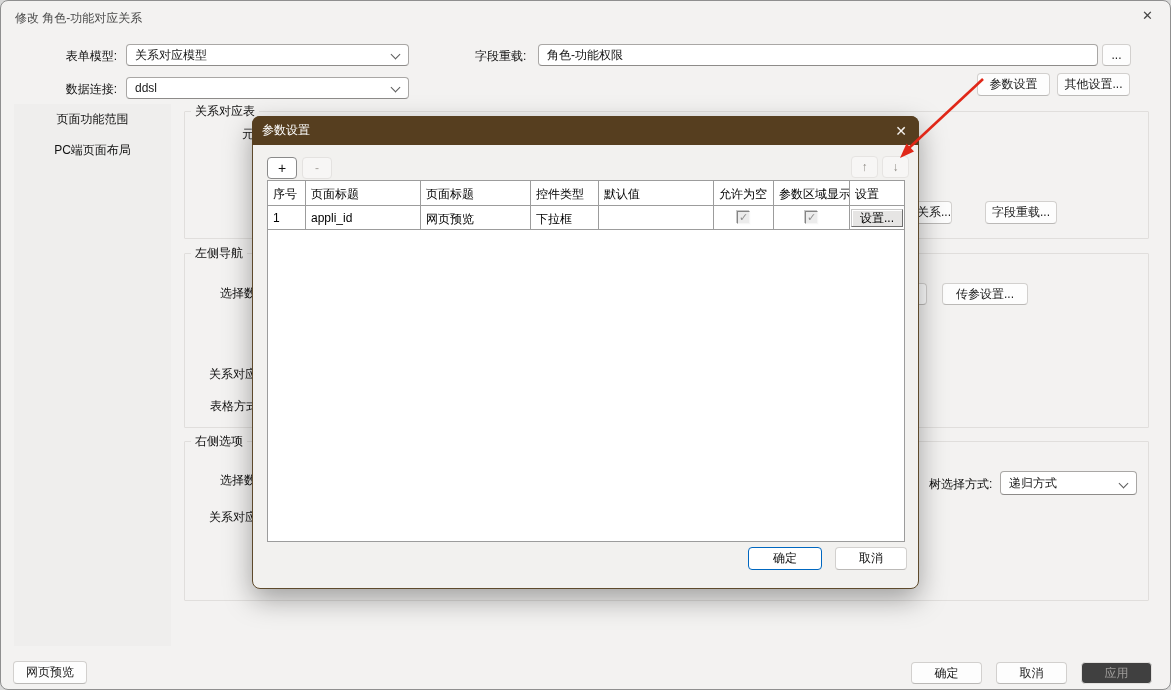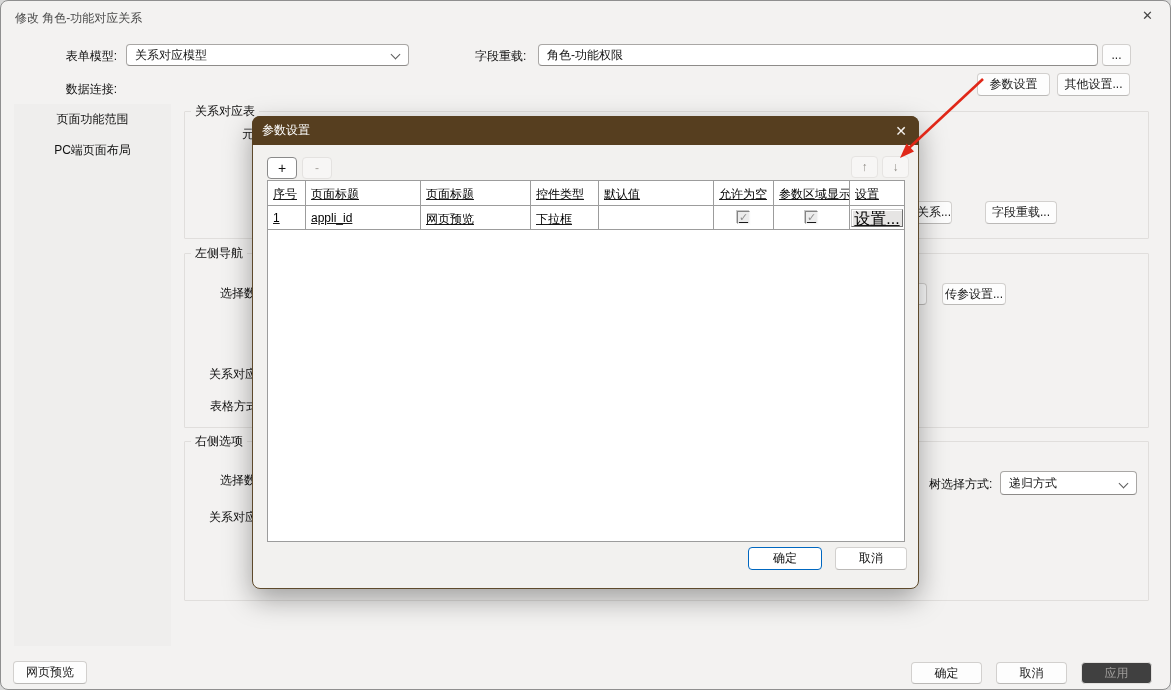--- a/index.html
+++ b/index.html
@@ -51,38 +51,38 @@
     padding:0 12px 0 10px;color:#fff;
   }
   #dlg-close{color:#f5f2ee;font-size:14px;line-height:14px;}
   .tool-btn{
     position:absolute;height:22px;text-align:center;border-radius:4px;line-height:20px;
   }
   .tool-add{background:#fff;border:1px solid #8a8a8a;font-size:14px;color:#111;}
   .tool-dim{background:#f7f6f5;border:1px solid #e4e2e0;color:#a9a5a0;font-size:12px;}
   .tool-arrow{background:#f7f6f5;border:1px solid #e6e4e2;color:#8f8b85;font-size:12px;}
   
-  #gridbox{position:absolute;left:14px;top:63px;width:638px;height:362px;background:#fff;border:1px solid #9c9c9c;text-decoration:underline;}
+  #gridbox{position:absolute;left:14px;top:63px;width:638px;height:362px;background:#fff;border:1px solid #9c9c9c;}
   .grow{display:flex;border-bottom:1px solid #9c9c9c;}
   .grow.h{height:25px;}
   .grow.d{height:24px;}
   .gc{border-right:1px solid #9c9c9c;padding:5px 0 0 5px;overflow:hidden;white-space:nowrap;color:#000;}
   .gc.center{display:flex;align-items:center;justify-content:center;padding:0;}
   .c0{width:38px;}.c1{width:115px;}.c2{width:110px;}.c3{width:68px;}.c4{width:115px;}
   .c5{width:60px;}.c6{width:76px;}.c7{flex:1;border-right:none;}
   .ckbox{
     width:13px;height:13px;background:#ececec;border:1px solid #848484;
     border-bottom-color:#f6f6f6;border-right-color:#f6f6f6;
     box-shadow:-1px -1px 0 #c9c9c9, 1px 1px 0 #fdfdfd;
     color:#8f8f8f;font-size:11px;line-height:11px;text-align:center;
   }
   .classic-btn{
     width:52px;height:18px;background:#e6e5e4;border:1px solid #6f6f6f;
     border-top-color:#c8c8c8;border-left-color:#c8c8c8;
-    box-shadow:inset 1px 1px 0 #ffffff;text-align:center;line-height:17px;font-size:16px;color:#000;
+    box-shadow:inset 1px 1px 0 #ffffff;text-align:center;line-height:17px;font-size:12px;color:#000;
   }
   .dlg-btn{
     position:absolute;top:430px;height:23px;background:#fff;border-radius:4px;
     text-align:center;line-height:21px;color:#111;
   }
   .dlg-ok{left:495px;width:74px;border:1px solid #0067c0;}
   .dlg-cancel{left:582px;width:72px;border:1px solid #d2d0ce;border-bottom-color:#bbb9b7;}
   
   #arrow-overlay{position:absolute;left:0;top:0;width:1171px;height:690px;z-index:50;pointer-events:none;}
 </style>
@@ -100,40 +100,44 @@
   <div class="combo" style="left:125px;top:43px;width:283px;height:22px;">
     <span>关系对应模型</span>
     <i class="chev"></i>
   </div>
 
   <span class="lbl" style="left:474px;top:48px;">字段重载:</span>
   <input class="textin" style="left: 537px; top: 43px; width: 560px; height: 22px;" value="角色-功能权限">
   <div class="btn11" style="left:1101px;top:43px;width:29px;height:22px;">...</div>
 
   <span class="lbl" style="right:1053px;top:81px;">数据连接:</span>
+  <div class="combo" style="left:125px;top:76px;width:283px;height:22px;">
+    <span>ddsl</span>
+    <i class="chev"></i>
+  </div>
   <div class="btn11" style="left:976px;top:72px;width:73px;height:23px;">参数设置</div>
   <div class="btn11" style="left:1056px;top:72px;width:73px;height:23px;">其他设置...</div>
 
   <div id="sidebar">
     <div class="side-item">页面功能范围</div>
     <div class="side-item">PC端页面布局</div>
   </div>
 
   <div class="group" style="left:183px;top:110px;width:965px;height:128px;">
     <span class="gtitle">关系对应表</span>
     <span class="lbl" style="left:57px;top:15px;">元</span>
     <div class="btn11" style="left:719px;top:89px;width:48px;height:23px;">联关系...</div>
     <div class="btn11" style="left:800px;top:89px;width:72px;height:23px;">字段重载...</div>
   </div>
 
   <div class="group" style="left:183px;top:252px;width:965px;height:175px;">
     <span class="gtitle">左侧导航</span>
     <span class="lbl" style="left:35px;top:32px;">选择数</span>
     <div class="btn11" style="left:672px;top:29px;width:70px;height:22px;"></div>
-    <div class="btn11" style="left:757px;top:29px;width:64px;height:22px;">传参设置...</div>
+    <div class="btn11" style="left:757px;top:29px;width:86px;height:22px;">传参设置...</div>
     <span class="lbl" style="left:24px;top:113px;">关系对应</span>
     <span class="lbl" style="left:25px;top:145px;">表格方式</span>
   </div>
 
   <div class="group" style="left:183px;top:440px;width:965px;height:160px;">
     <span class="gtitle">右侧选项</span>
     <span class="lbl" style="left:35px;top:31px;">选择数</span>
     <span class="lbl" style="left:24px;top:68px;">关系对应</span>
     <span class="lbl" style="left:744px;top:35px;">树选择方式:</span>
     <div class="combo" style="left:815px;top:29px;width:137px;height:24px;line-height:22px;">

